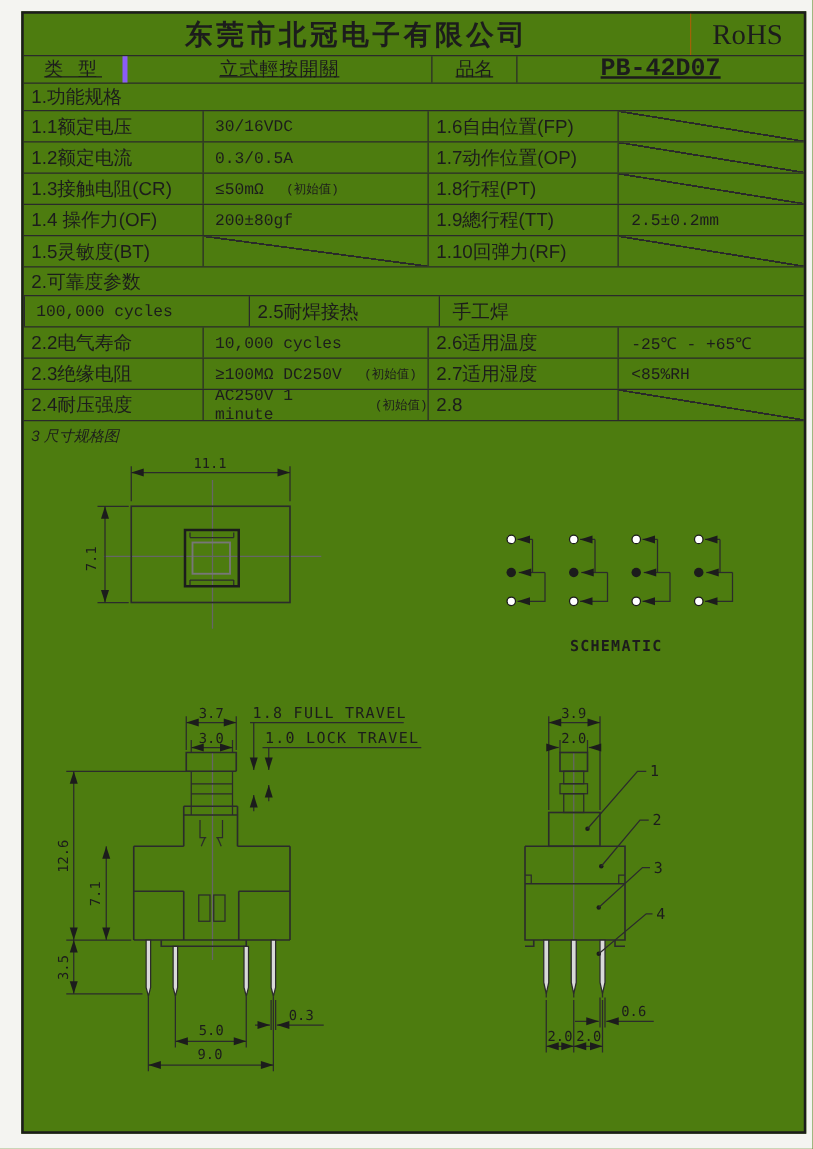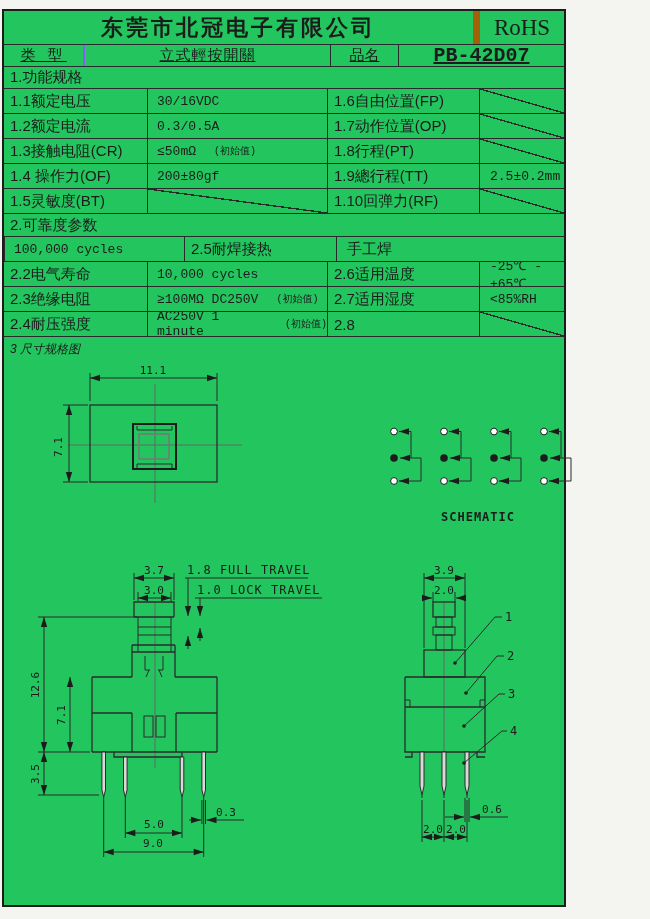--- a/index.html
+++ b/index.html
@@ -3,36 +3,36 @@
 <meta charset="utf-8">
 <style>
   html,body { margin:0; padding:0; }
   body {
     width:650px; height:919px; position:relative;
     background:#f4f4f1;
     font-family:"Liberation Sans", sans-serif;
     color:#1c1c1c;
   }
   .frame {
-    position:absolute; left:2px; top:9px; width:564px; height:898px;
-    border:2px solid #1c1c1c; background:#22c55e; box-sizing:border-box;
+    position:absolute; left:17px; top:9px; width:628px; height:898px;
+    border:2px solid #1c1c1c; background:#4d7c0f; box-sizing:border-box;
   }
   .row { display:flex; border-bottom:1px solid #2a2a2a; box-sizing:border-box; align-items:stretch; }
   .c { display:flex; align-items:center; box-sizing:border-box; overflow:hidden; }
   .title-row { height:34px; }
   .title {
     flex:1; justify-content:center; font-size:22px; font-weight:bold; letter-spacing:3px;
   }
   .rohs {
-    width:91px; border-left:7px solid #a16207; justify-content:center;
+    width:91px; border-left:1px solid #a16207; justify-content:center;
     font-family:"Liberation Serif", serif; font-size:23px;
   }
   .type-row { height:22px; font-size:15px;text-decoration:underline; }
   .tc1 { width:79px; justify-content:center; letter-spacing:4px; }
-  .tc2 { width:247px; border-left:2px solid #8b5cf6; justify-content:center; letter-spacing:1px; }
+  .tc2 { width:247px; border-left:4px solid #8b5cf6; justify-content:center; letter-spacing:1px; }
   .tc3 { width:68px; border-left:1px solid #2a2a2a; justify-content:center; }
   .tc4 { flex:1; border-left:1px solid #2a2a2a; justify-content:center;
          font-family:"Liberation Mono", monospace; font-size:20px; font-weight:bold; }
   .sec { height:22px; font-size:15px; padding-left:6px; }
   .sec3 { height:24px; font-size:12px; padding-left:6px; border-bottom:none;font-style:italic; }
   .r4 { height:25px; font-size:15px; }
   .c1 { width:143px; padding-left:6px; }
   .c2 { width:180px; border-left:1px solid #2a2a2a; padding-left:9px; }
   .c3 { width:152px; border-left:1px solid #2a2a2a; padding-left:6px; }
   .c4 { flex:1; border-left:1px solid #2a2a2a; padding-left:10px; }

